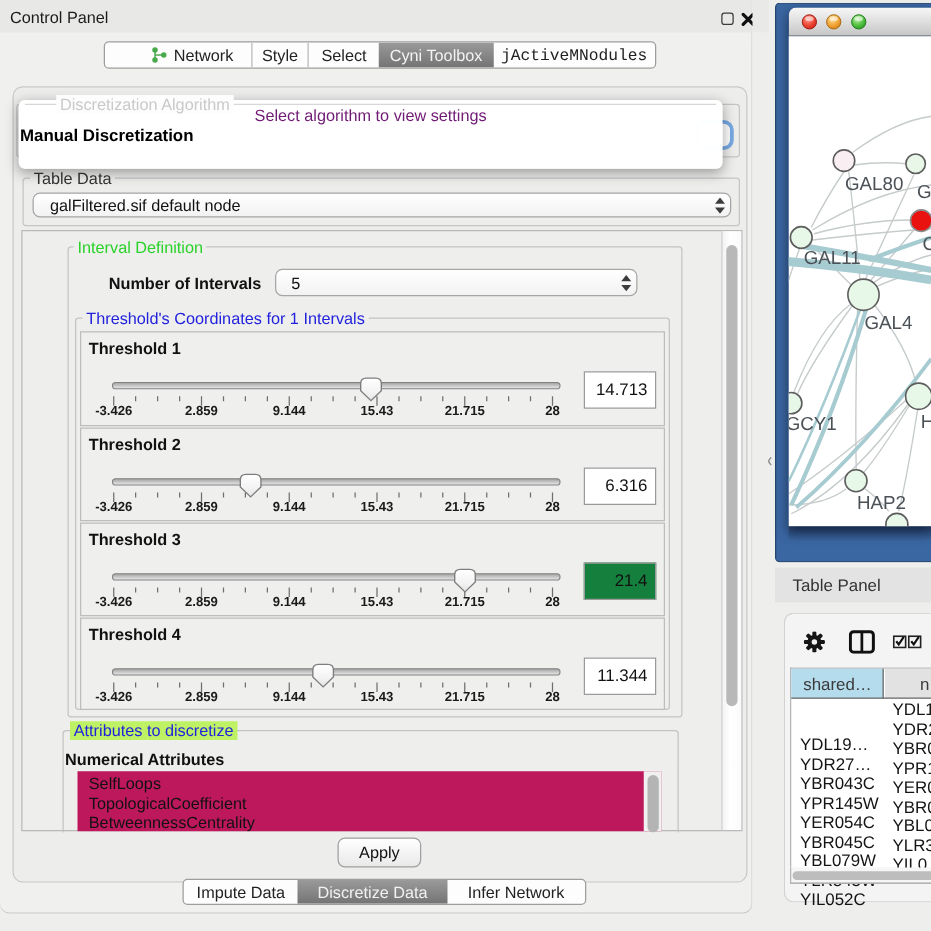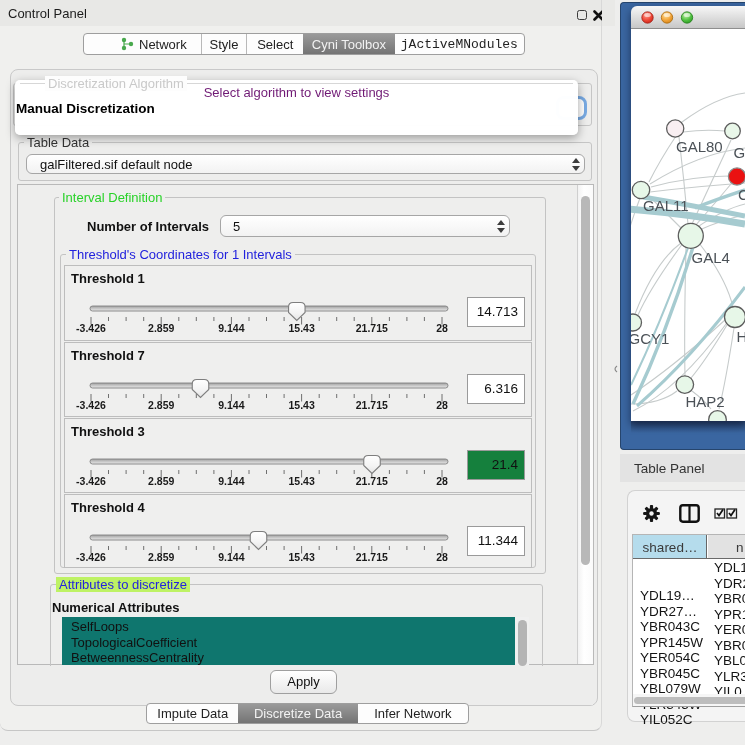--- a/index.html
+++ b/index.html
@@ -121,21 +121,21 @@
             <text x="96.2" y="66" text-anchor="middle">2.859</text>
             <text x="166.4" y="66" text-anchor="middle">9.144</text>
             <text x="236.6" y="66" text-anchor="middle">15.43</text>
             <text x="306.8" y="66" text-anchor="middle">21.715</text>
             <text x="377" y="66" text-anchor="middle">28</text>
           </g>
         </svg>
         <div class="abs" style="left:402px;top:31px;width:58px;height:30px;background:#fff;border:1px solid #9a9a9a;font-size:13.5px;color:#111;text-align:right;line-height:28px;padding-right:6px;">14.713</div>
       </div>
     <div class="abs" style="left:64px;top:342px;width:468px;height:75px;background:#efefee;border:1px solid #bdbdbd;">
-        <div class="abs b" style="left:6px;top:5px;font-size:13px;color:#111;">Threshold 7</div>
+        <div class="abs b" style="left:6px;top:5px;font-size:13px;color:#111;">Threshold 2</div>
         <svg class="abs" style="left:0;top:0;" width="468" height="75" viewBox="0 0 468 75">
           <rect x="25" y="40" width="358" height="5" rx="2.5" fill="url(#tg)" stroke="#828282" stroke-width="0.9"></rect>
           <g stroke="#6f6f6f" stroke-width="1">
             <line x1="26.0" y1="51" x2="26.0" y2="58.5"></line>
             <line x1="43.5" y1="51" x2="43.5" y2="55"></line>
             <line x1="61.1" y1="51" x2="61.1" y2="55"></line>
             <line x1="78.7" y1="51" x2="78.7" y2="55"></line>
             <line x1="96.2" y1="51" x2="96.2" y2="58.5"></line>
             <line x1="113.8" y1="51" x2="113.8" y2="55"></line>
             <line x1="131.3" y1="51" x2="131.3" y2="55"></line>
@@ -242,21 +242,21 @@
             <text x="377" y="66" text-anchor="middle">28</text>
           </g>
         </svg>
         <div class="abs" style="left:402px;top:31px;width:58px;height:30px;background:#fff;border:1px solid #9a9a9a;font-size:13.5px;color:#111;text-align:right;line-height:28px;padding-right:6px;">11.344</div>
       </div>
 
     <div class="abs" style="left:50px;top:584px;width:493px;height:110px;border:1px solid #c3c3c3;border-radius:3px;"></div>
     <div class="abs" style="left:56px;top:577px;font-size:13px;color:#2222dd;background:#bef264;padding:0 3px;">Attributes to discretize</div>
     <div class="abs b" style="left:52px;top:600px;font-size:13px;color:#111;">Numerical Attributes</div>
 
-    <div class="abs" style="left:62px;top:617px;width:467px;height:48px;background:#0f766e;overflow:hidden;">
+    <div class="abs" style="left:62px;top:617px;width:467px;height:48px;background:#be185d;overflow:hidden;">
         <div class="abs" style="left:9px;top:2px;font-size:13px;color:#111;line-height:15.6px;">SelfLoops<br>TopologicalCoefficient<br>BetweennessCentrality</div>
       </div>
     <div class="abs" style="left:515px;top:617px;width:14px;height:48px;background:#f0f0f0;"></div>
     <div class="abs" style="left:518px;top:620px;width:9px;height:46px;background:#b4b4b4;border-radius:4.5px;"></div>
 
     <div class="abs" style="left:18px;top:666px;width:575px;height:39px;background:#ededec;"></div>
 
     <div class="abs" style="left:270px;top:670px;width:67px;height:24px;background:linear-gradient(#ffffff,#e9e9e9);border:1px solid #9f9f9f;border-radius:6px;text-align:center;font-size:13px;color:#111;line-height:22px;">Apply</div>
 
     <div class="abs" style="left:146px;top:703px;width:323px;height:21px;background:#fdfdfd;border:1px solid #9e9e9e;border-radius:4px;display:flex;font-size:13px;color:#222;overflow:hidden;">

